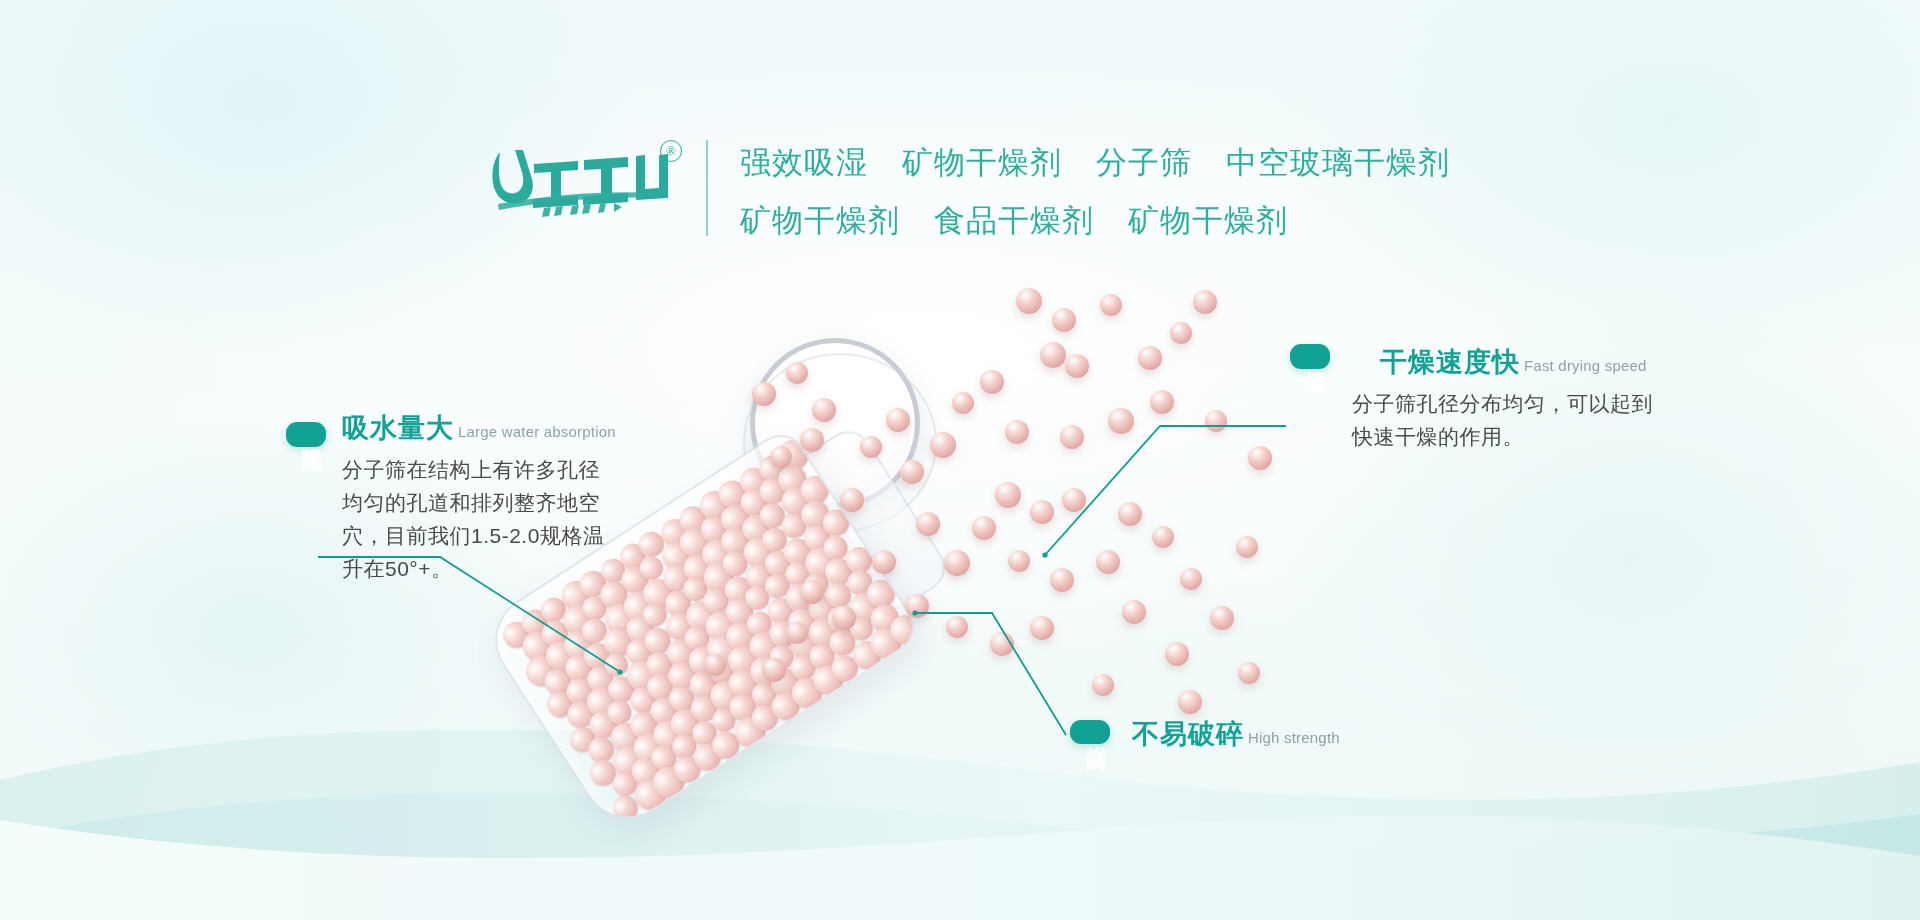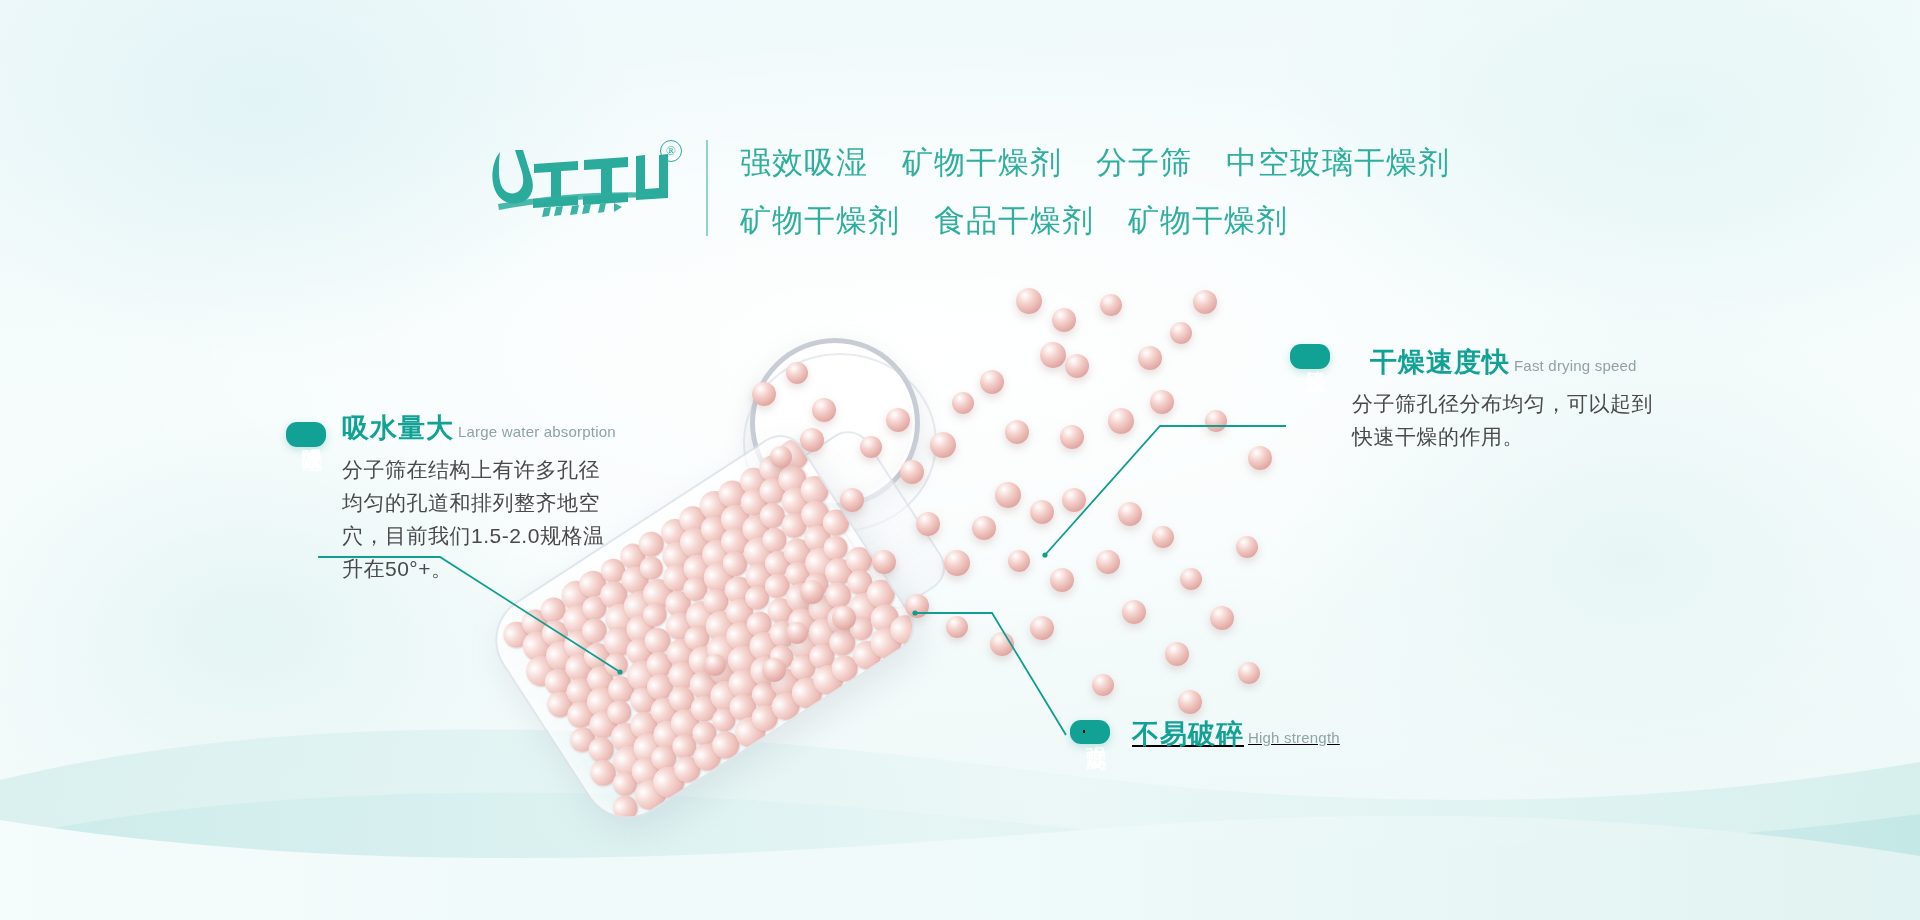--- a/index.html
+++ b/index.html
@@ -105,21 +105,21 @@
   }
   .c-text{ margin-left:16px; }
   .c-title-row{ display:flex; align-items:baseline; white-space:nowrap; }
   .c-title{ color:#12a295; font-size:27px; font-weight:bold; letter-spacing:1px; }
   .c-sub{ color:#8fa3a6; font-size:15px; margin-left:4px; letter-spacing:.2px; }
   .c-body{ color:#4a4a4a; font-size:21px; line-height:33px; margin-top:7px; letter-spacing:.5px; }
 
   #callout-absorption{ left:286px; top:410px; }
   #callout-absorption .badge{ margin-top:12px; }
   #callout-speed{ left:1290px; top:344px; }
-  #callout-strength{ left:1070px; top:716px;text-decoration:underline; }
+  #callout-strength{ left:1070px; top:716px; }
   #callout-strength .badge{ margin-top:4px; }
 
   .leader{ position:absolute; left:0; top:0; width:1920px; height:920px;
     pointer-events:none; }
 </style>
 </head>
 <body>
 
 <div id="stage">
 
@@ -439,21 +439,21 @@
         <span class="c-title">吸水量大</span>
         <span class="c-sub">Large water absorption</span>
       </div>
       <div class="c-body" style="width:266px;">分子筛在结构上有许多孔径均匀的孔道和排列整齐地空穴，目前我们1.5-2.0规格温升在50°+。</div>
     </div>
   </div>
 
   <div class="callout" id="callout-speed">
     <div class="badge">快速干燥</div>
     <div class="c-text" style="margin-left:22px;">
-      <div class="c-title-row" style="margin-left:18px;">
+      <div class="c-title-row" style="margin-left:28px;">
         <span class="c-title">干燥速度快</span>
         <span class="c-sub">Fast drying speed</span>
       </div>
       <div class="c-body" style="width:312px;">分子筛孔径分布均匀，可以起到快速干燥的作用。</div>
     </div>
   </div>
 
   <div class="callout" id="callout-strength">
     <div class="badge">强度高</div>
     <div class="c-text" style="margin-left:22px;">

